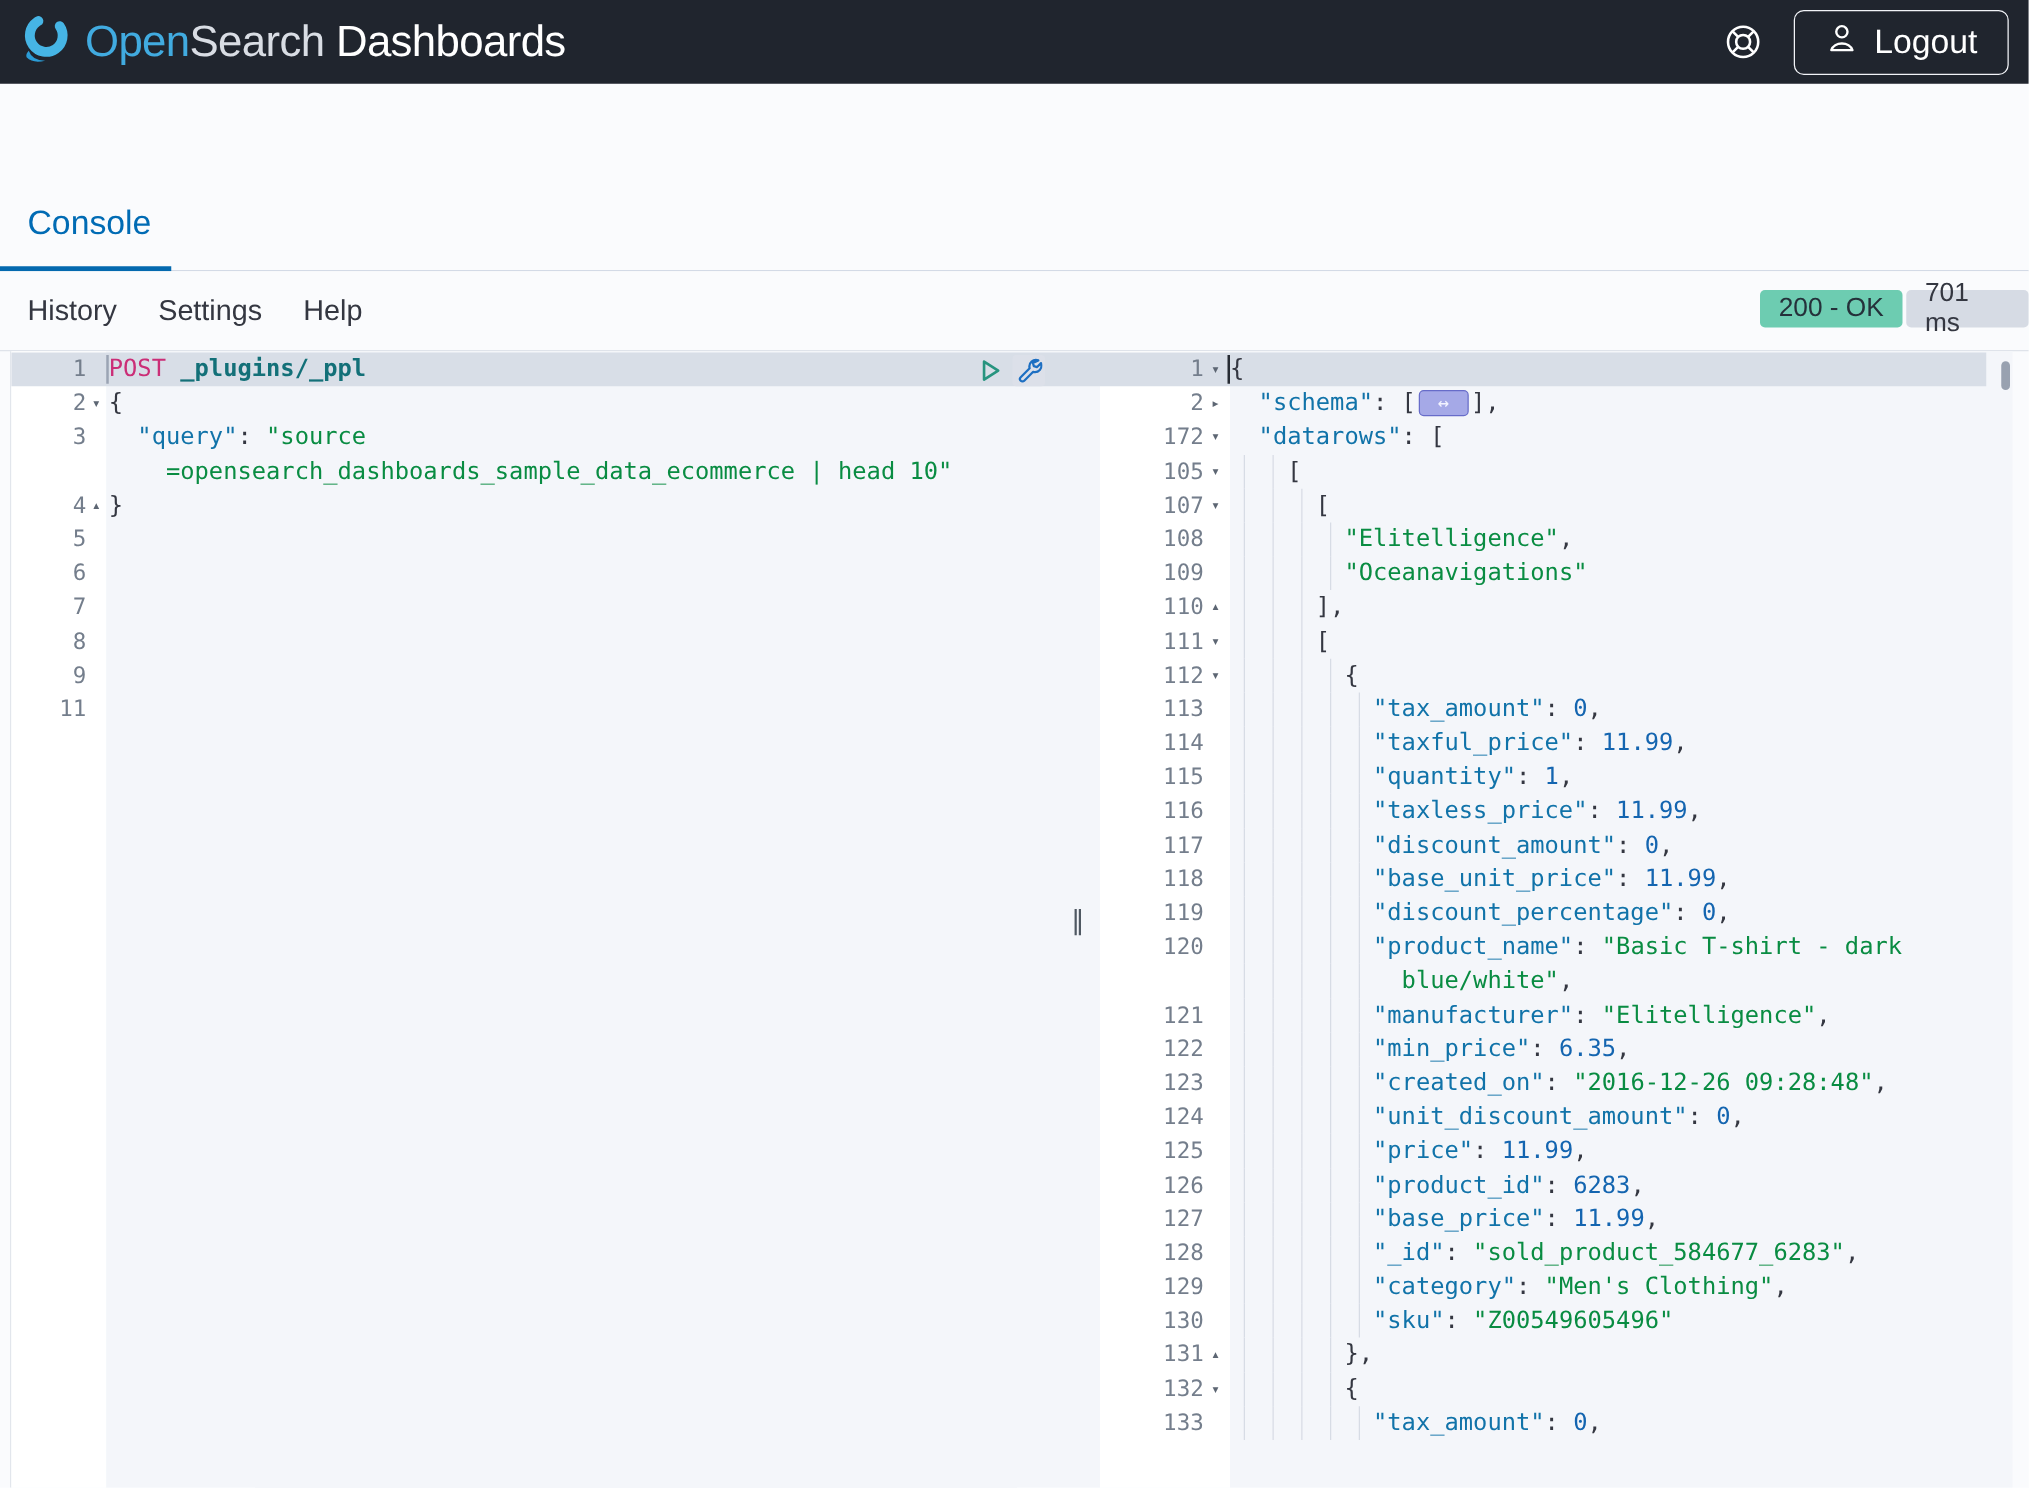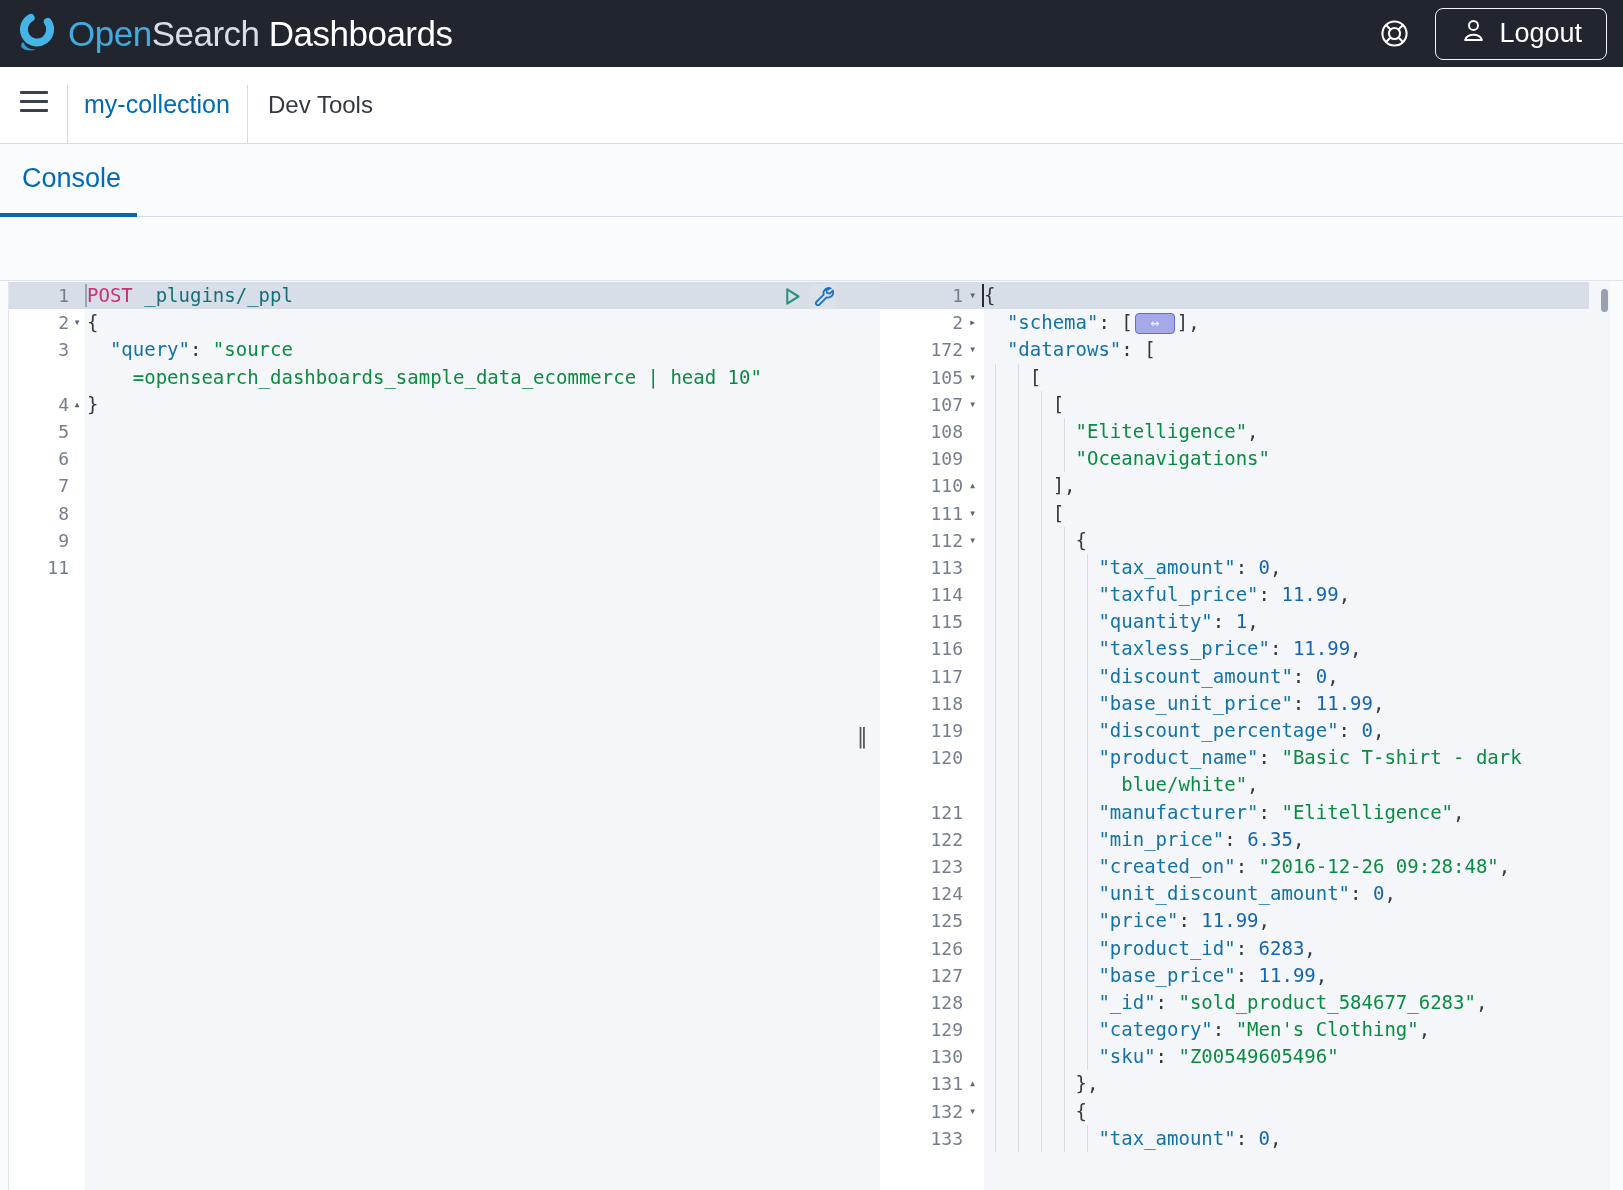--- a/index.html
+++ b/index.html
@@ -63,21 +63,21 @@
   .ln{flex:none;text-align:right;color:#747E8C;font-size:18px;}
   .ed-left .ln{width:60px;}
   .ed-right .ln{width:83px;}
   .fold{flex:none;text-align:center;color:#5D6673;font-size:12px;cursor:pointer;}
   .ed-left .fold{width:16px;}
   .ed-right .fold{width:19px;}
   .code{flex:1;white-space:pre;padding-left:2px;}
   .guide{position:absolute;top:0;bottom:0;width:0;border-left:1px solid #D7DCE5;}
   .cursor{position:absolute;left:0;top:2px;bottom:2px;width:2px;}
   .cursor-light{background:#9AA4B4;} .cursor-dark{background:#262B33;}
-  .m{color:#CB2E77;} .u{color:#137078;} .k{color:#1173A9;} .s{color:#098C42;}
+  .m{color:#CB2E77;} .u{color:#137078;font-weight:bold;} .k{color:#1173A9;} .s{color:#098C42;}
   .n{color:#1465B0;} .p{color:#343741;}
   .pill{display:inline-block;width:40px;height:21px;line-height:18px;text-align:center;background:#A5A9E7;
         border:1.5px solid #676CC9;border-radius:4px;color:#F2F3FF;font-size:15px;vertical-align:middle;
         margin:0 2px;cursor:pointer;}
   .req-actions{position:absolute;top:3px;right:44px;display:flex;gap:7px;z-index:2;align-items:center;}
   .icon-btn{cursor:pointer;display:flex;align-items:center;justify-content:center;}
   .wrench-wrap{background:#DCE0E9;border-radius:3px;width:26px;height:25px;}
   .scrollthumb{position:absolute;left:721px;top:8px;width:7px;height:23px;background:#98A1B0;
                border-radius:4px;z-index:3;cursor:pointer;}
   .splitter{position:absolute;left:857px;top:443px;color:#4F5862;font-size:21px;z-index:2;cursor:col-resize;
@@ -111,37 +111,35 @@
           <svg width="27" height="27" viewBox="0 0 24 24" fill="none" stroke="#FFFFFF" stroke-width="1.7">
             <circle cx="12" cy="7.5" r="4"></circle>
             <path d="M4.5 20.5 a7.8 6.5 0 0 1 15 0 z" stroke-linejoin="round"></path>
           </svg>
         </span>
         <span>Logout</span>
       </div>
     </div>
   </div>
 
-  <div class="navrow">
-    <span class="hamburger">
-        <i></i>
-        <i></i>
-        <i></i>
-      </span>
-    <span class="vdiv" style="left:67px;"></span>
-    <span class="collection">my-collection</span>
-    <span class="vdiv" style="left:247px;"></span>
-    <span class="devtools">Dev Tools</span>
-  </div>
 
   <div class="tabrow">
     <span class="console-tab">Console</span>
     <span class="tab-underline"></span>
   </div>
 
+  <div class="toolrow">
+    <div class="tool-items">
+      <span>History</span>
+      <span>Settings</span>
+      <span>Help</span>
+    </div>
+    <span class="badge badge-ok">200 - OK</span>
+    <span class="badge badge-time">701 ms</span>
+  </div>
 
   <div class="consolearea">
 
     <div class="ed ed-left" id="request-editor">
       <div class="gutter-bg"></div>
       <div class="code-bg"></div>
       <div class="rows" id="request-rows">
           <div class="row active">
             <span class="ln">1</span>
             <span class="fold"></span>

